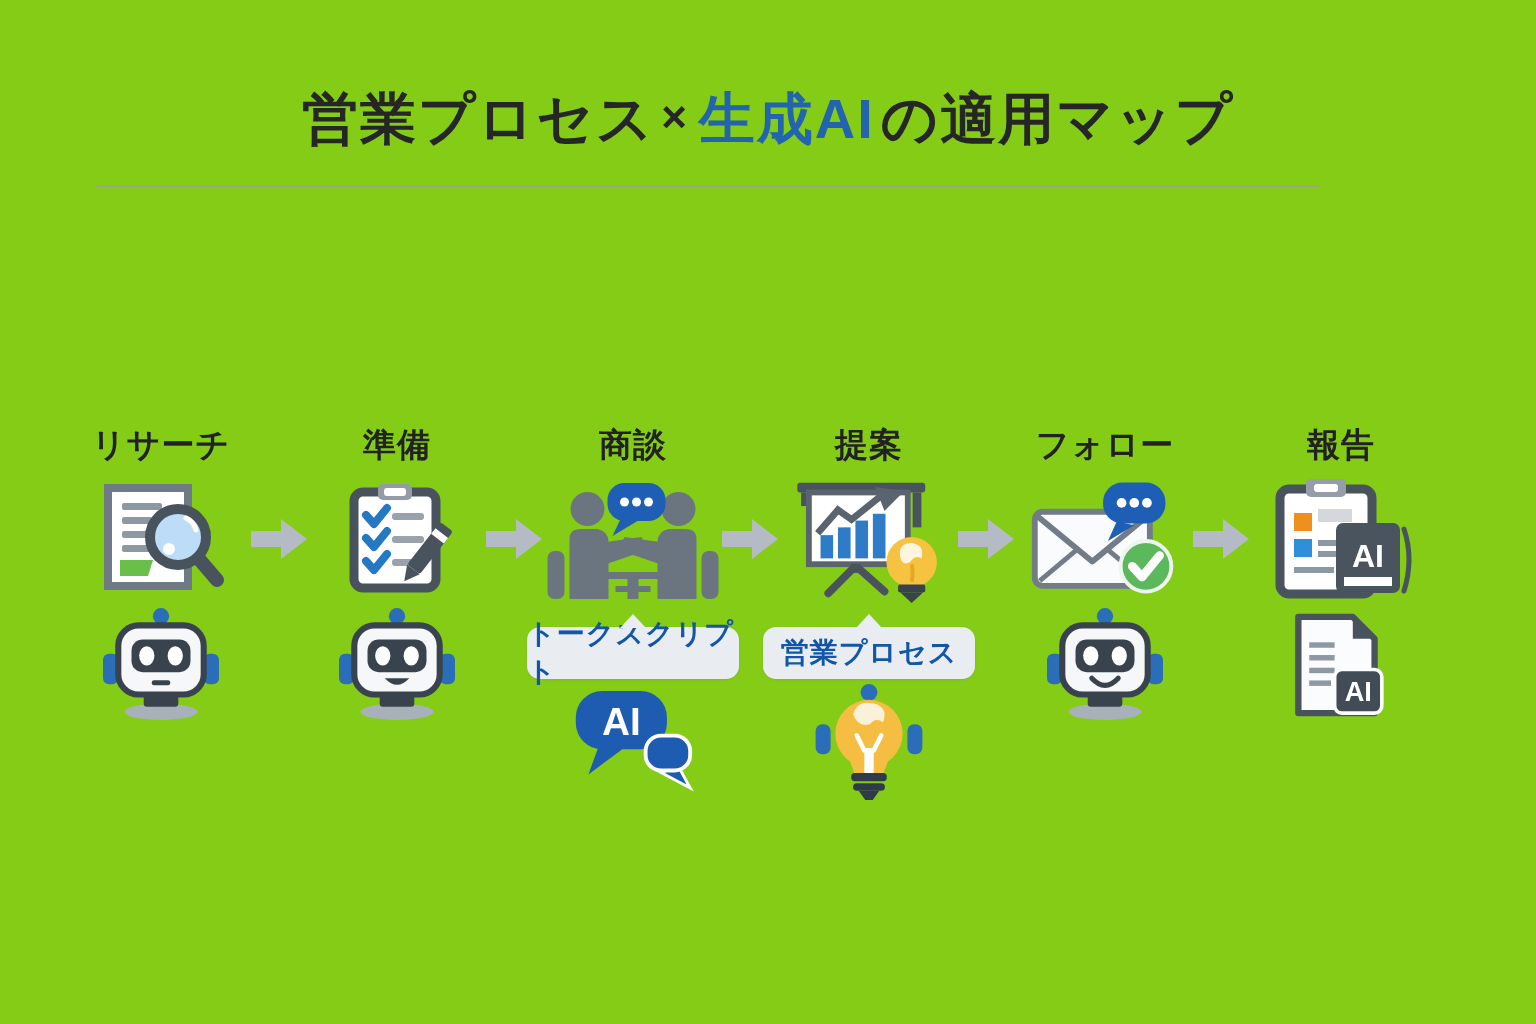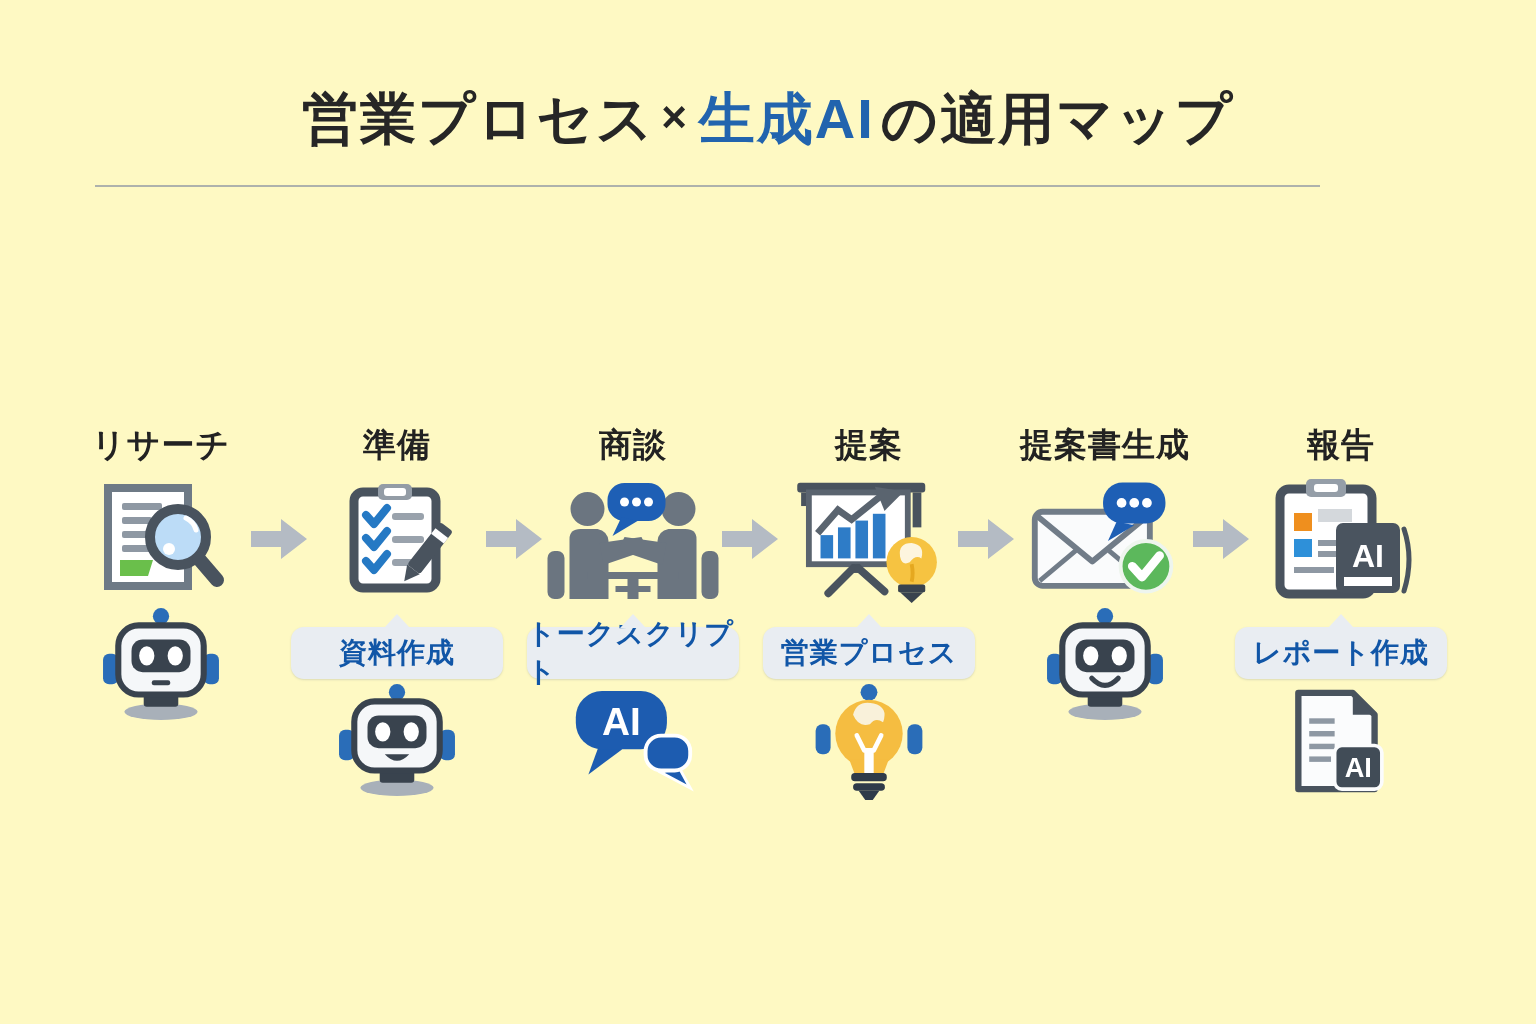--- a/index.html
+++ b/index.html
@@ -1,17 +1,17 @@
 <!DOCTYPE html>
 <html><head>
 <meta charset="utf-8">
 <style>
   html,body{margin:0;padding:0;background:#ffffff;}
   .canvas{
-    position:relative;width:1536px;height:1024px;background:#fef9c3;
+    position:relative;width:1536px;height:1024px;background:#84cc16;
     font-family:"Liberation Sans","DejaVu Sans",sans-serif;overflow:hidden;
   }
   
   .header{position:absolute;top:88px;left:0;width:100%;text-align:center;}
   .page-title{margin:0;font-size:56px;font-weight:bold;color:#262626;letter-spacing:2px;line-height:1.1;}
   .page-title .sep{margin:0 10px 0 6px;font-size:44px;vertical-align:6px;}
   .page-title .hl{color:#2264ae;margin-right:6px;}
   .divider{position:absolute;top:185px;left:95px;width:1225px;height:2px;background:#9aa0a6;opacity:.8;}
   
   .process{position:absolute;top:423px;left:55px;width:1392px;display:flex;gap:24px;}
@@ -95,21 +95,20 @@
           <rect x="60" y="54" width="32" height="7" rx="3" fill="#99a2ac"></rect>
           <path d="M34,79 l8,9 l13,-16" stroke="#2579c4" stroke-width="8" fill="none" stroke-linecap="round" stroke-linejoin="round"></path>
           <rect x="60" y="77" width="32" height="7" rx="3" fill="#99a2ac"></rect>
           <g transform="rotate(38 95 70)">
             <rect x="87" y="38" width="16" height="54" rx="3" fill="#49535e"></rect>
             <rect x="87" y="46" width="16" height="7" fill="#ffffff"></rect>
             <polygon points="87,92 103,92 95,107" fill="#49535e"></polygon>
           </g>
         </svg>
       </div>
-      <div class="ai-label">資料作成</div>
       <div class="ai-icon">
         <svg width="120" height="114" viewBox="0 0 118 112">
           <rect x="56.5" y="8" width="5" height="14" fill="#39434e"></rect>
           <circle cx="59" cy="9" r="8" fill="#2a6db8"></circle>
           <rect x="2" y="46" width="15" height="30" rx="6" fill="#2a6db8"></rect>
           <rect x="101" y="46" width="15" height="30" rx="6" fill="#2a6db8"></rect>
           <ellipse cx="59" cy="103" rx="36" ry="8" fill="#a8b0b9"></ellipse>
           <rect x="42" y="80" width="34" height="18" rx="3" fill="#39434e"></rect>
           <rect x="17" y="18" width="84" height="68" rx="20" fill="#f5f7f9" stroke="#39434e" stroke-width="6"></rect>
           <rect x="30" y="32" width="58" height="32" rx="11" fill="#39434e"></rect>
@@ -190,21 +189,21 @@
           <path d="M52,56 L60,72 L70,72 L78,56" stroke="#ffffff" stroke-width="5" fill="none" stroke-linecap="round" stroke-linejoin="round"></path>
           <rect x="60" y="72" width="10" height="26" fill="#ffffff"></rect>
           <rect x="46" y="96" width="38" height="9" rx="4" fill="#2f3b49"></rect>
           <rect x="48" y="107" width="34" height="8" rx="4" fill="#2f3b49"></rect>
           <polygon points="54,115 76,115 69,125 61,125" fill="#2f3b49"></polygon>
         </svg>
       </div>
     </div>
 
     <div class="stage">
-      <div class="stage-title">提案書生成</div>
+      <div class="stage-title">フォロー</div>
       <div class="stage-icon">
         <svg width="156" height="120" viewBox="0 0 160 120">
           <rect x="8" y="32" width="118" height="76" rx="8" fill="#fafbfc" stroke="#717c88" stroke-width="6"></rect>
           <path d="M11,37 L67,83 L123,37" stroke="#717c88" stroke-width="6" fill="none" stroke-linejoin="round"></path>
           <path d="M13,103 L50,72" stroke="#717c88" stroke-width="5"></path>
           <path d="M121,103 L84,72" stroke="#717c88" stroke-width="5"></path>
           <path d="M92,42 L83,62 L110,46 Z" fill="#1e5fb5"></path>
           <rect x="78" y="2" width="64" height="42" rx="20" fill="#1e5fb5"></rect>
           <circle cx="97" cy="23" r="5" fill="#ffffff"></circle>
           <circle cx="110" cy="23" r="5" fill="#ffffff"></circle>
@@ -242,21 +241,20 @@
           <rect x="28" y="36" width="18" height="18" fill="#ef8f1e"></rect>
           <rect x="28" y="62" width="18" height="18" fill="#2e90d9"></rect>
           <rect x="52" y="63" width="22" height="6" fill="#8e98a3"></rect>
           <rect x="52" y="74" width="22" height="6" fill="#8e98a3"></rect>
           <rect x="28" y="90" width="40" height="6" fill="#8e98a3"></rect>
           <rect x="70" y="46" width="64" height="70" rx="7" fill="#4a545f"></rect>
           <rect x="78" y="100" width="48" height="9" fill="#ffffff"></rect>
           <text x="102" y="90" font-size="32" fill="#ffffff" text-anchor="middle">AI</text>
         </svg>
       </div>
-      <div class="ai-label">レポート作成</div>
       <div class="ai-icon">
         <svg width="118" height="116" viewBox="0 0 130 118">
           <path d="M18,6 L78,6 L102,30 L102,112 L18,112 Z" fill="#fbfcfd" stroke="#49535e" stroke-width="7" stroke-linejoin="round"></path>
           <path d="M78,6 L78,30 L102,30 Z" fill="#49535e"></path>
           <rect x="30" y="34" width="28" height="6" fill="#8e98a3"></rect>
           <rect x="30" y="48" width="28" height="6" fill="#8e98a3"></rect>
           <rect x="30" y="62" width="28" height="6" fill="#8e98a3"></rect>
           <rect x="30" y="76" width="24" height="6" fill="#8e98a3"></rect>
           <rect x="58" y="64" width="52" height="48" rx="8" fill="#414c57" stroke="#fbfcfd" stroke-width="4"></rect>
           <text x="84" y="99" font-size="30" fill="#ffffff" text-anchor="middle">AI</text>

